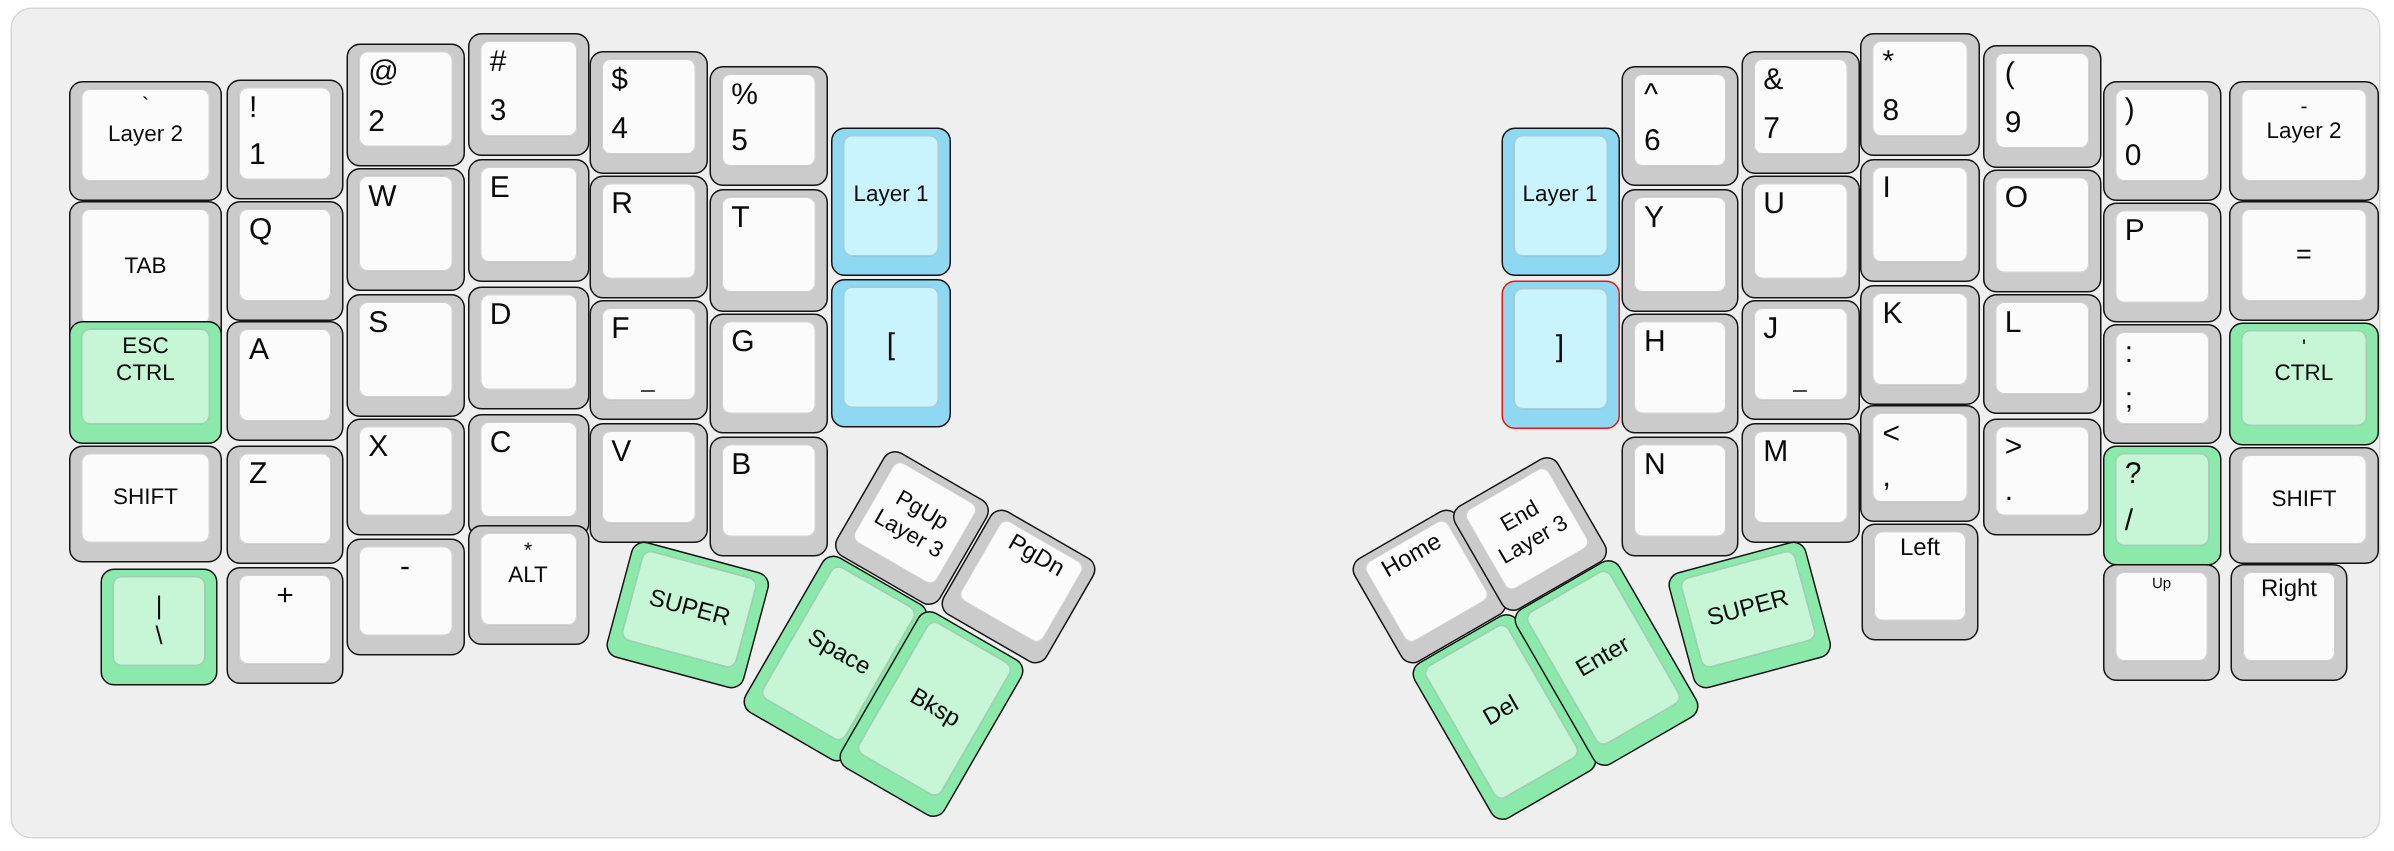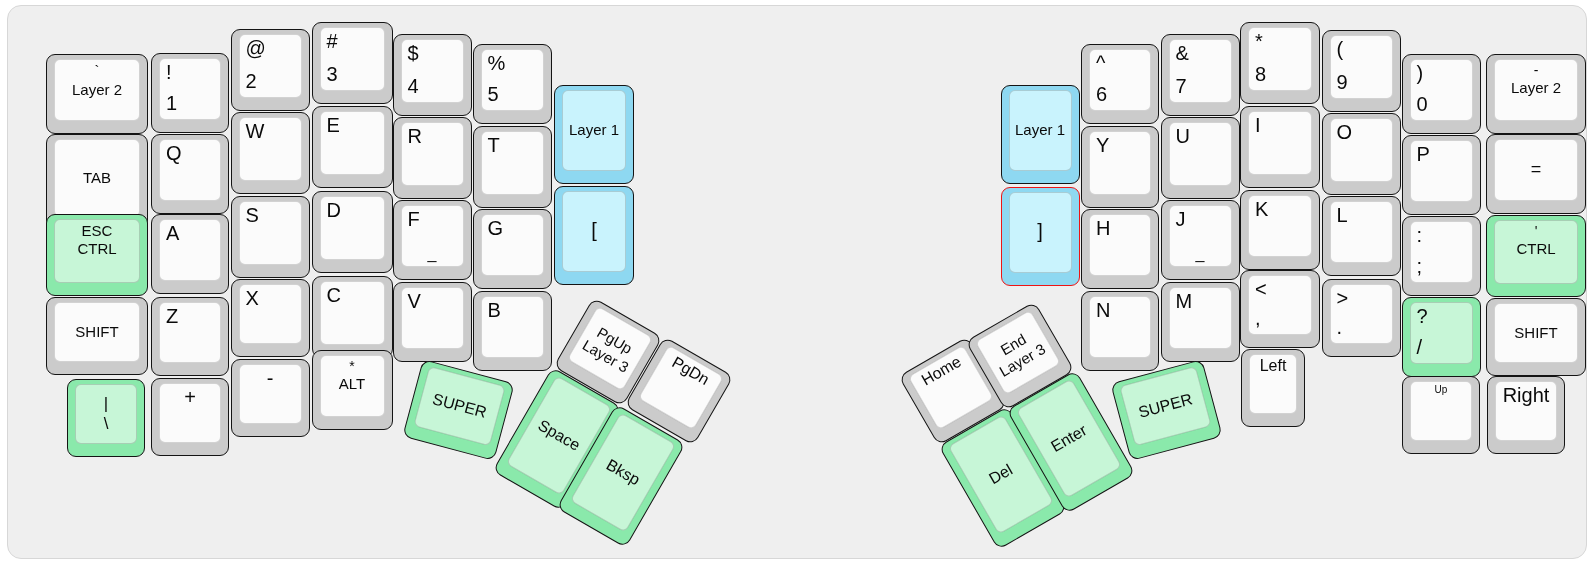--- a/index.html
+++ b/index.html
@@ -319,21 +319,21 @@
         <div class="cap">
           <span class="lbl lbl-tl" style="font-size: 20px;">K</span>
         </div>
       </div>
       <div class="key gray" style="left: 1232px; top: 264px; width: 80px; height: 78px;">
         <div class="cap">
           <span class="lbl lbl-tl" style="font-size: 20px;">&lt;</span>
           <span class="lbl lbl-bl" style="font-size: 20px;">,</span>
         </div>
       </div>
-      <div class="key gray" style="left: 1233px; top: 343px; width: 64px; height: 78px;">
+      <div class="key gray" style="left: 1233px; top: 343px; width: 78px; height: 78px;">
         <div class="cap">
           <div class="grp-tc">
             <span class="lbl lbl-tc" style="font-size: 16px;">Left</span>
           </div>
         </div>
       </div>
       <div class="key gray" style="left: 1313.5px; top: 24px; width: 79px; height: 82px;">
         <div class="cap">
           <span class="lbl lbl-tl" style="font-size: 20px;">(</span>
           <span class="lbl lbl-bl" style="font-size: 20px;">9</span>
@@ -411,21 +411,21 @@
       <div class="key gray" style="left: 1478px; top: 292px; width: 100px; height: 78px;">
         <div class="cap">
           <div class="grp-c">
             <span class="lbl lbl-c" style="font-size: 15px;">SHIFT</span>
           </div>
         </div>
       </div>
       <div class="key gray" style="left: 1479px; top: 370px; width: 78px; height: 78px;">
         <div class="cap">
           <div class="grp-tc">
-            <span class="lbl lbl-tc" style="font-size: 20px;">Right</span>
+            <span class="lbl lbl-tc" style="font-size: 16px;">Right</span>
           </div>
         </div>
       </div>
       <div class="key gray" style="left: 905px; top: 345px; width: 80px; height: 80px; transform: rotate(-30deg);">
         <div class="cap">
           <div class="grp-tc">
             <span class="lbl lbl-tc" style="font-size: 16px;">Home</span>
           </div>
         </div>
       </div>

